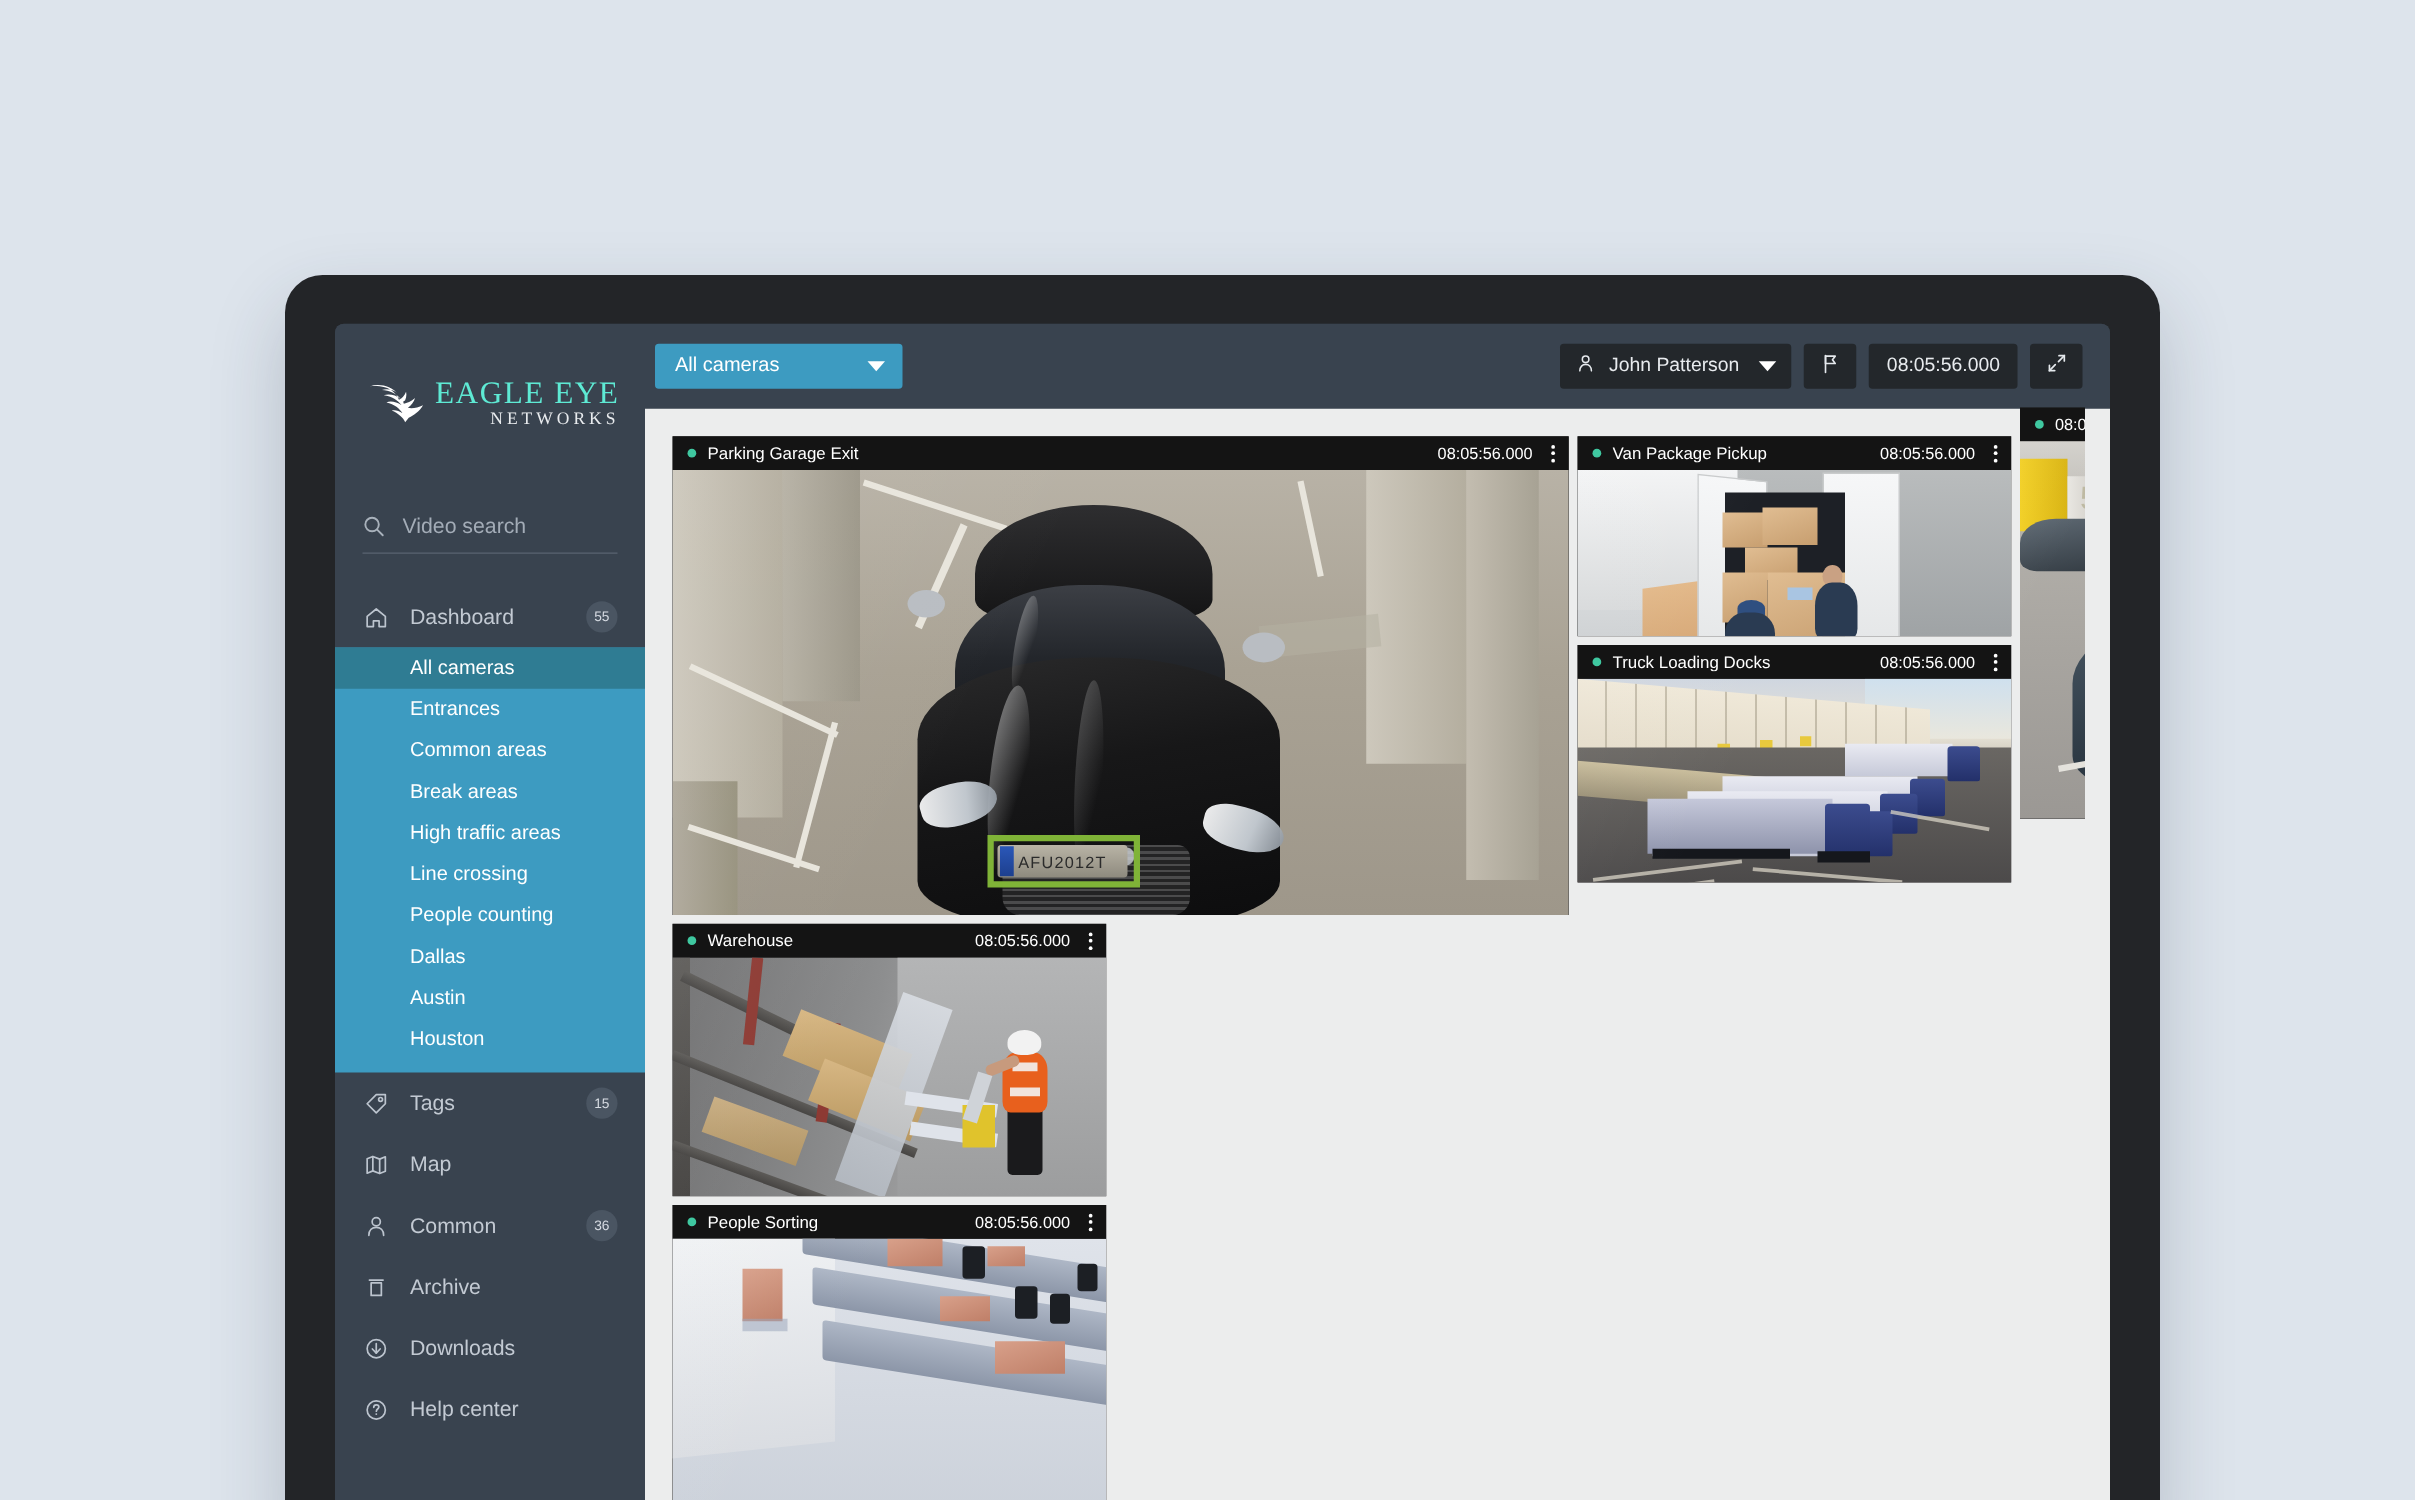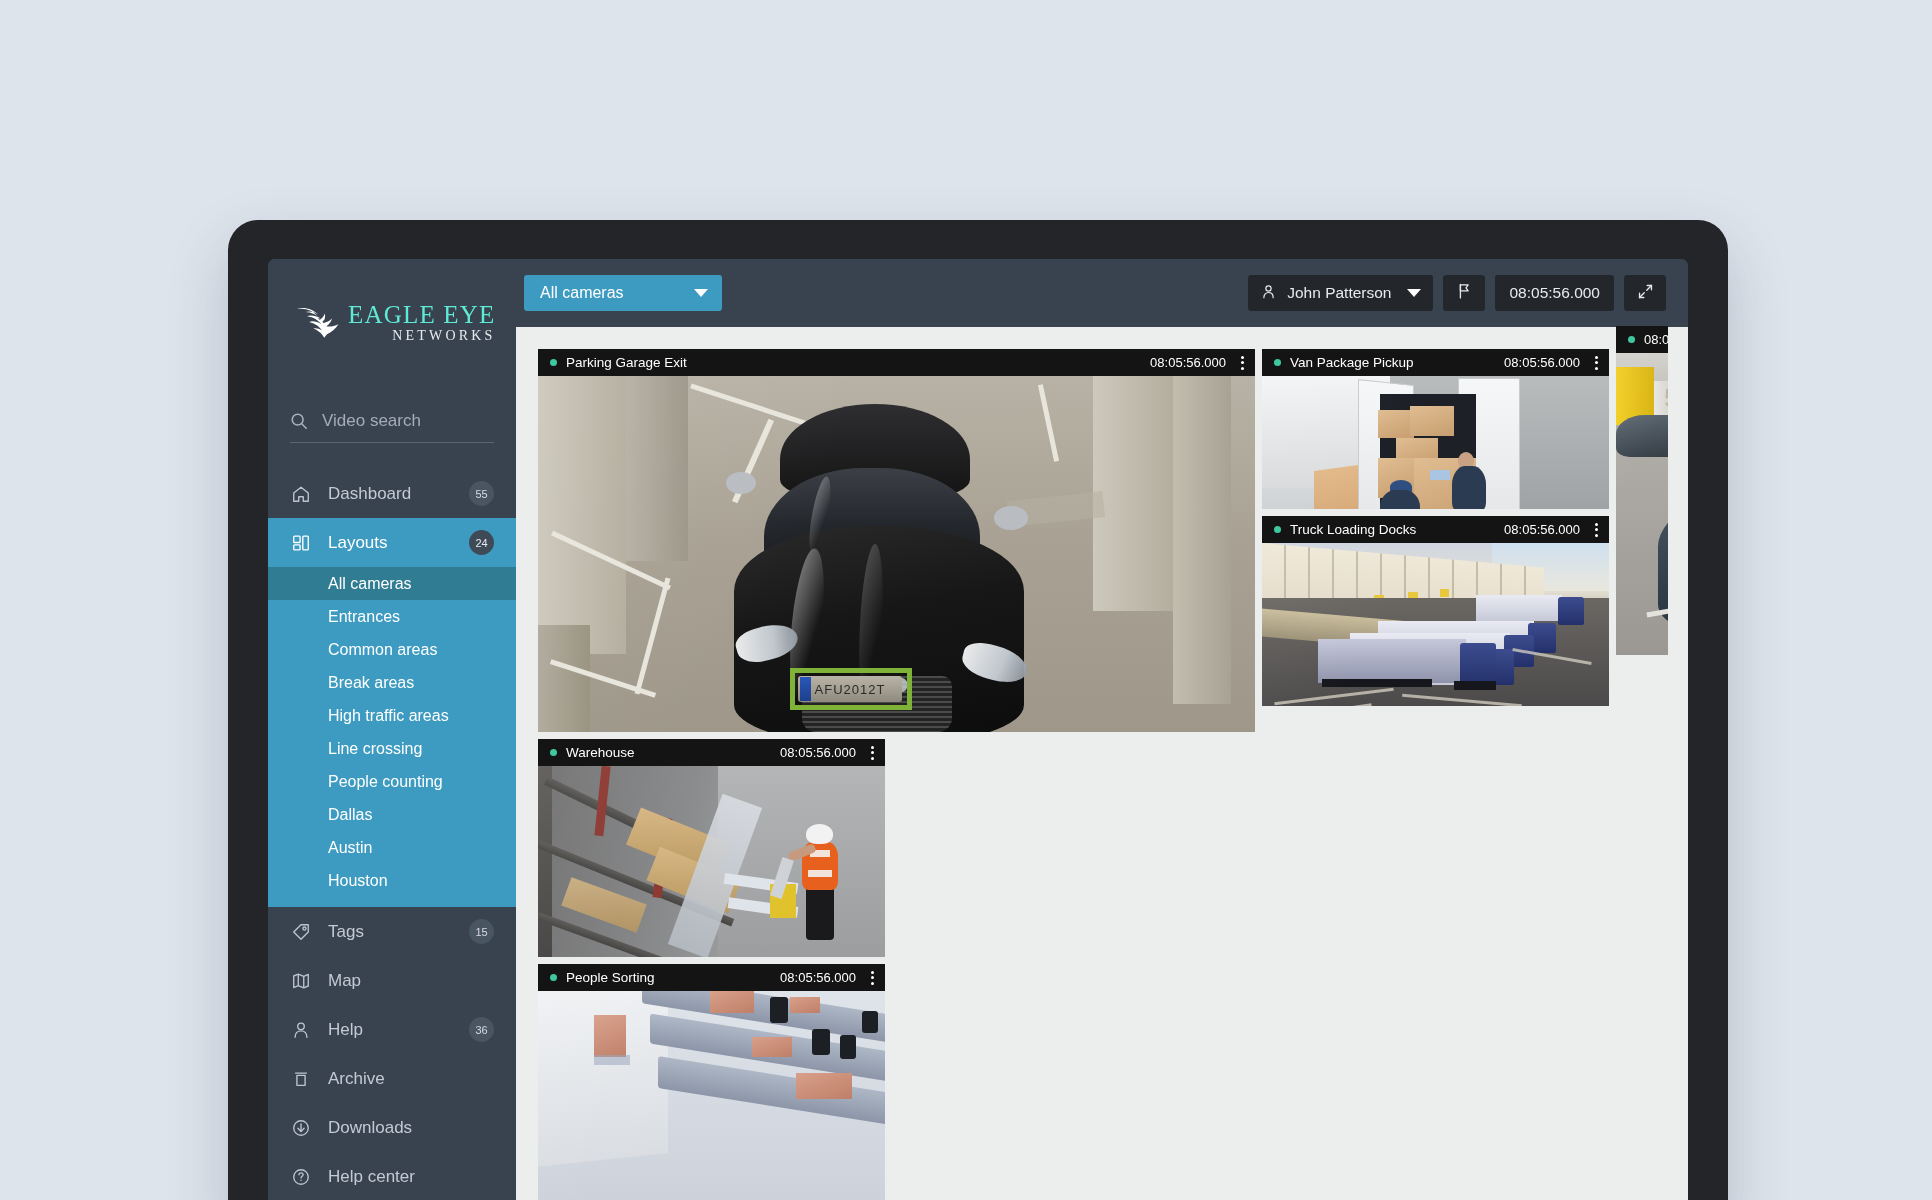--- a/index.html
+++ b/index.html
@@ -251,31 +251,20 @@
           <div class="nav-item">
             <span class="ni-icon">
               <svg width="20" height="20" viewBox="0 0 22 22" fill="none" stroke="#bcc4ce" stroke-width="1.5">
                 <path d="M3 10 L11 3.5 L19 10 V19 H13.5 V14 H8.5 V19 H3 Z" stroke-linejoin="round"></path>
               </svg>
             </span>
             <span class="ni-label">Dashboard</span>
             <span class="badge">55</span>
           </div>
 
-          <div class="nav-item active">
-            <span class="ni-icon">
-              <svg width="20" height="20" viewBox="0 0 22 22" fill="none" stroke="#ffffff" stroke-width="1.5">
-                <rect x="3" y="3.5" width="7" height="7" rx="1"></rect>
-                <rect x="3" y="13" width="7" height="5.5" rx="1"></rect>
-                <rect x="13" y="3.5" width="6" height="15" rx="1"></rect>
-              </svg>
-            </span>
-            <span class="ni-label">Layouts</span>
-            <span class="badge">24</span>
-          </div>
 
           <div class="sub-list">
             <div class="sub-item selected sub-item-pad">All cameras</div>
             <div class="sub-item sub-item-pad">Entrances</div>
             <div class="sub-item sub-item-pad">Common areas</div>
             <div class="sub-item sub-item-pad">Break areas</div>
             <div class="sub-item sub-item-pad">High traffic areas</div>
             <div class="sub-item sub-item-pad">Line crossing</div>
             <div class="sub-item sub-item-pad">People counting</div>
             <div class="sub-item sub-item-pad">Dallas</div>
@@ -305,21 +294,21 @@
             <span class="ni-label">Map</span>
           </div>
 
           <div class="nav-item">
             <span class="ni-icon">
               <svg width="20" height="20" viewBox="0 0 22 22" fill="none" stroke="#bcc4ce" stroke-width="1.5">
                 <circle cx="11" cy="7" r="3.6"></circle>
                   <path d="M4.5 19 C4.5 14.5 7.4 12 11 12 C14.6 12 17.5 14.5 17.5 19" stroke-linecap="round"></path>
               </svg>
             </span>
-            <span class="ni-label">Help</span>
+            <span class="ni-label">Common</span>
             <span class="badge">36</span>
           </div>
 
           <div class="nav-item">
             <span class="ni-icon">
               <svg width="20" height="20" viewBox="0 0 22 22" fill="none" stroke="#bcc4ce" stroke-width="1.5">
                 <line x1="5" y1="4.5" x2="17" y2="4.5" stroke-linecap="round"></line>
                 <path d="M6.5 7 H15.5 V18 H6.5 Z" stroke-linejoin="round"></path>
               </svg>
             </span>

